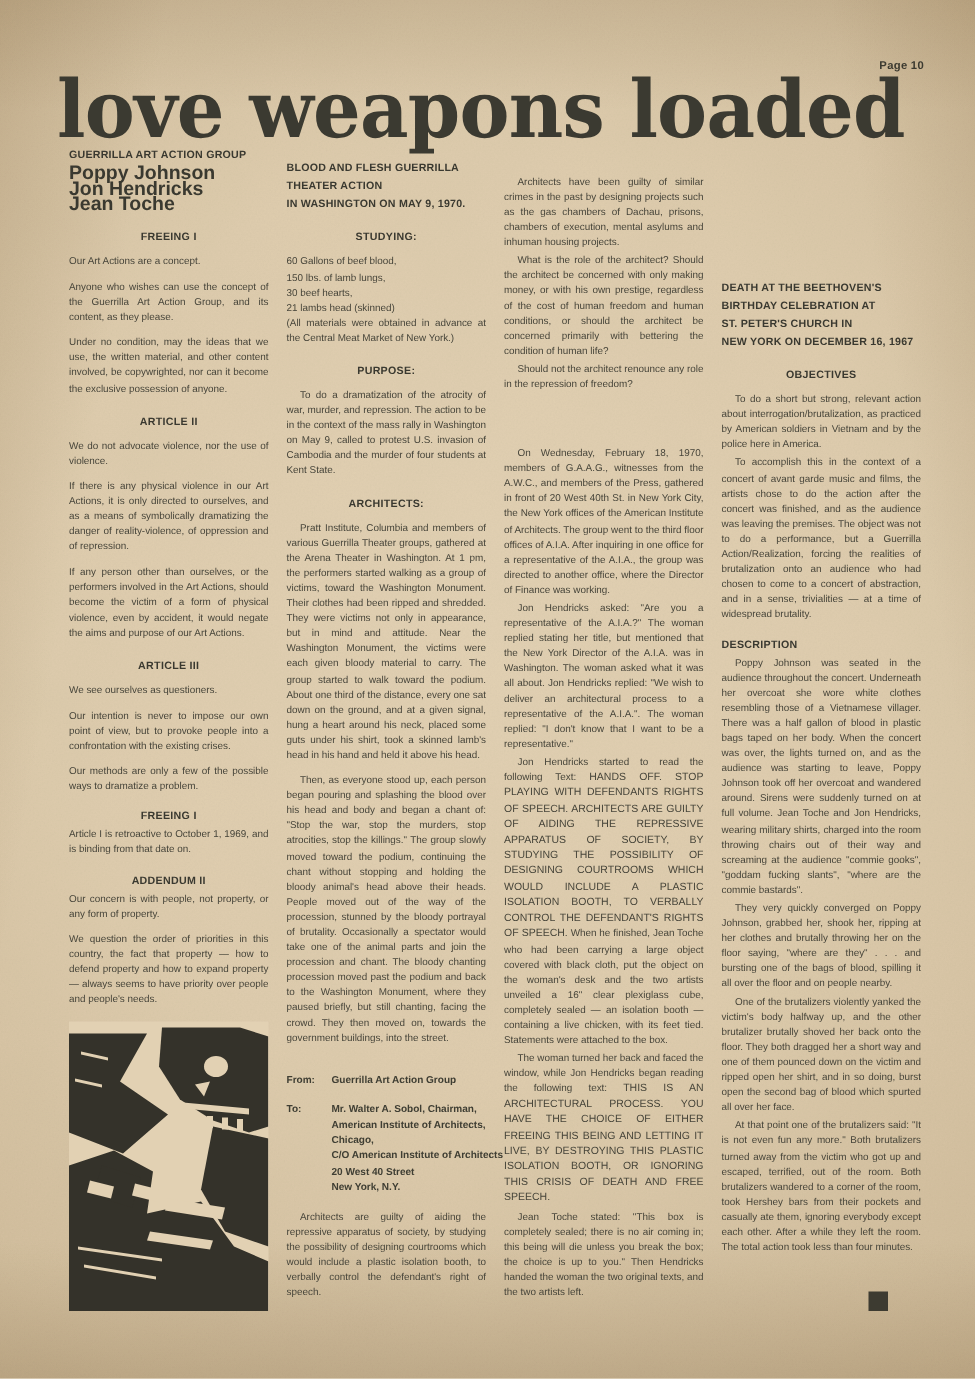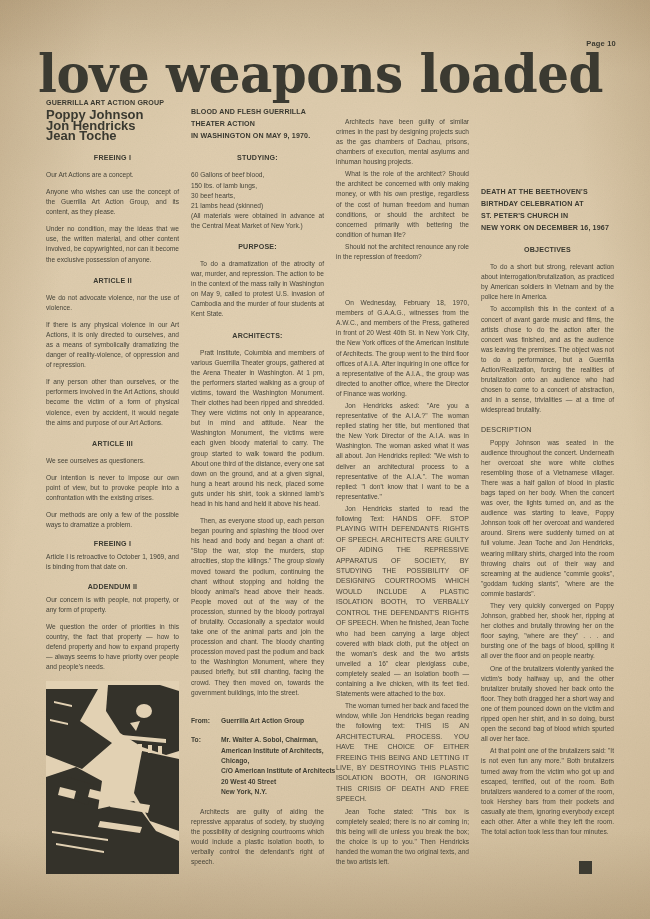--- a/index.html
+++ b/index.html
@@ -93,21 +93,21 @@
     font-size:7.1px;
     font-weight:bold;
     color:#3a3930;
     letter-spacing:.2px;
     margin:11px 0 7px 0;
     line-height:10px;
   }
   .ctr.tight{margin:9px 0 3px 0;}
   .lft{
     font-size:7.1px;
-    font-weight:normal;
+    font-weight:bold;
     color:#3a3930;
     letter-spacing:.2px;
     margin:10px 0 4px 0;
   }
   .bd{
     font-size:6.6px;
     line-height:10.1px;
     color:#47453a;
     text-align:justify;
     margin:0 0 7px 0;

